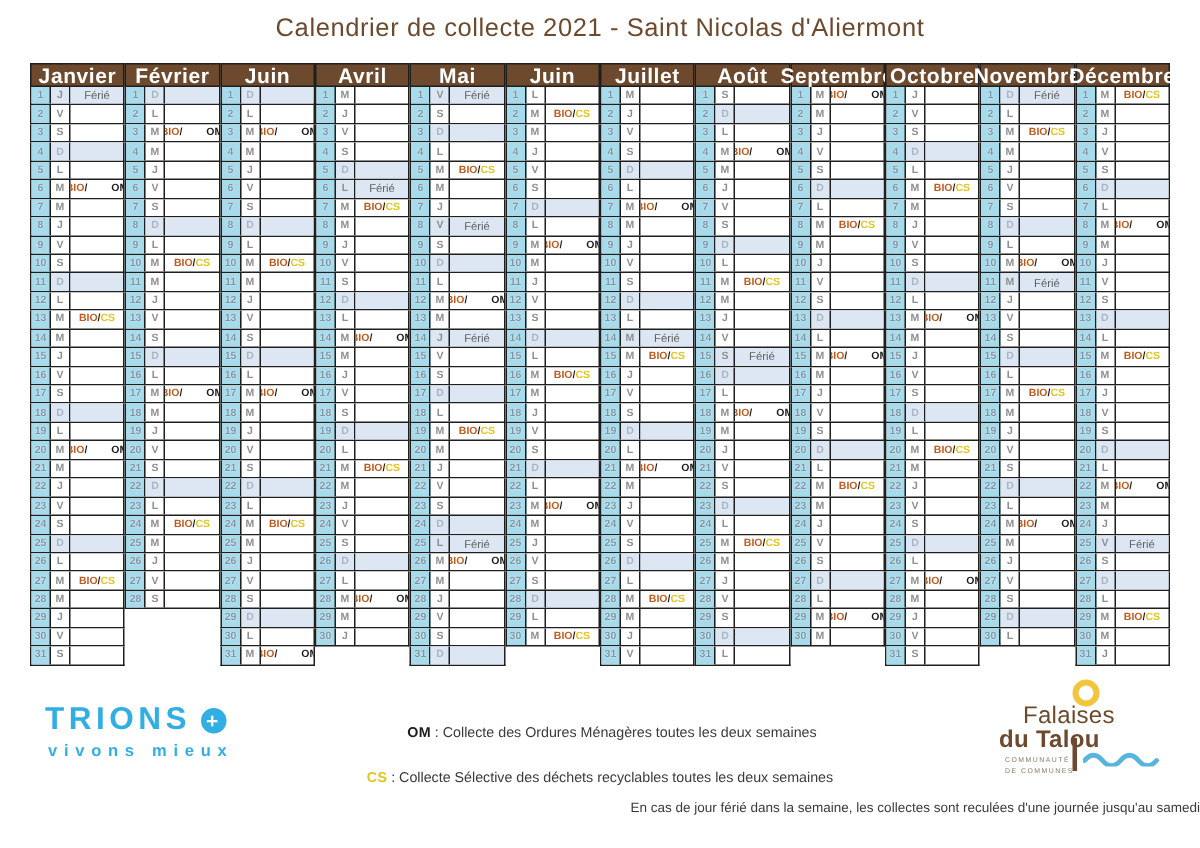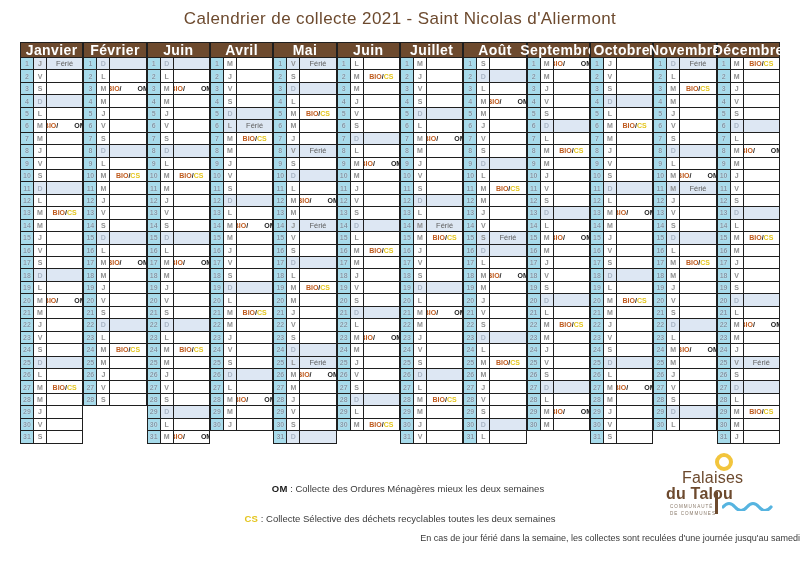--- a/index.html
+++ b/index.html
@@ -2142,27 +2142,34 @@
         </div>
         <div class="mrow">
           <div class="c num">31</div>
           <div class="c let">J</div>
           <div class="c lab"></div>
         </div>
       </div>
     </div>
 
   <div class="legend leg2">
-    <b class="om">OM</b><span> : Collecte des Ordures Ménagères mieux les deux semaines</span>
+    <b class="om">OM</b><span> : Collecte des Ordures Ménagères toutes les deux semaines</span>
   </div>
   <div class="legend leg3">
     <b class="cs">CS</b><span> : Collecte Sélective des déchets recyclables toutes les deux semaines</span>
   </div>
   <div class="note">En cas de jour férié dans la semaine, les collectes sont reculées d'une journée jusqu'au samedi</div>
 
+  <div class="trions">
+    <div class="t1">
+      <span>TRIONS</span>
+      <span class="plus">+</span>
+    </div>
+    <div class="t2">vivons mieux</div>
+  </div>
 
   <div class="falaises">
     <div class="ring"></div>
     <div class="fl1">Falaises</div>
     <div class="fl2">du Talou</div>
     <div class="fsub">
       <div>COMMUNAUTÉ</div>
       <div>DE COMMUNES</div>
     </div>
     <div class="fbar"></div>

